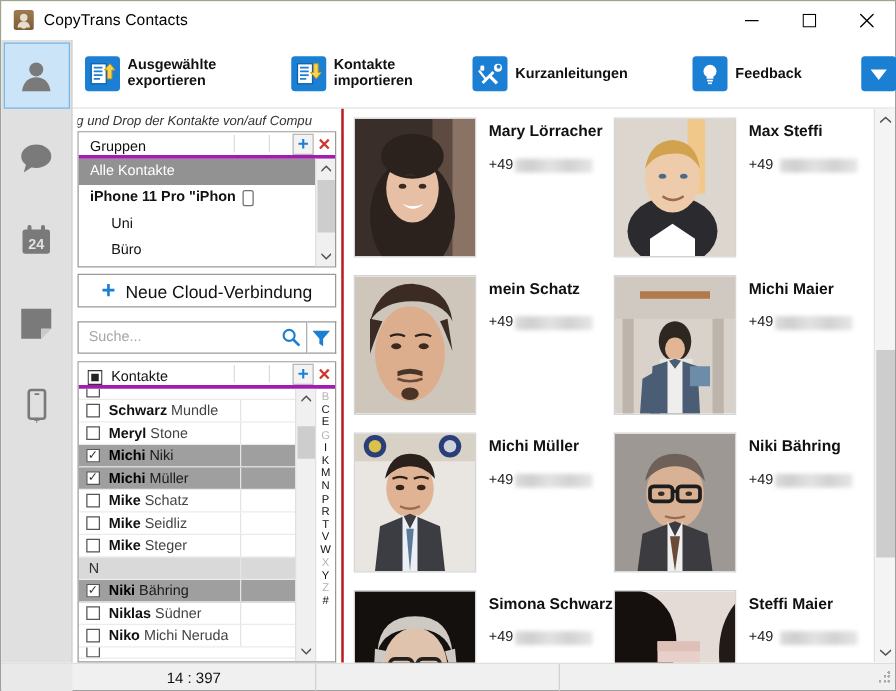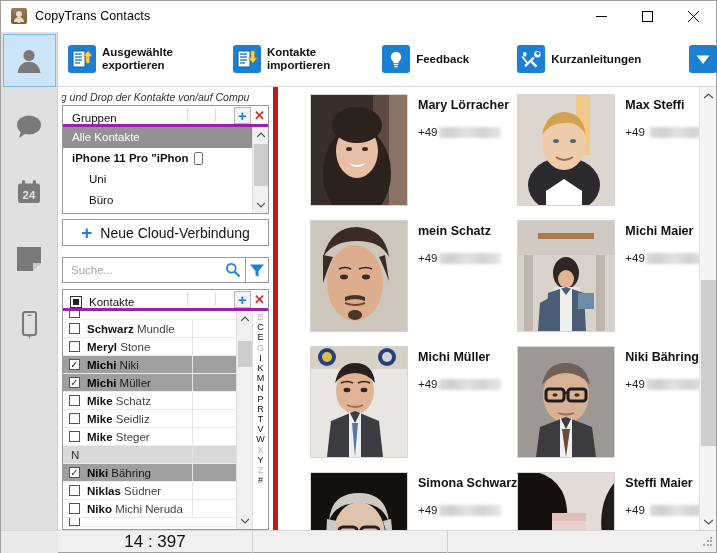--- a/index.html
+++ b/index.html
@@ -224,22 +224,22 @@
     width: 16px; background: #fff; border-left: 1px solid #e0e0e0;
     display: flex; flex-direction: column; align-items: center;
     font-size: 9px; color: #111; padding-top: 1px;
   }
   .alpha div { line-height: 10.2px; }
   .alpha div.dim { color: #b5b5b5; }
 
   
   .rightpanel {
     flex: 1; min-width: 0; position: relative;
-    background: #fff; border-left: 5px solid #b91c1c;
-    display: flex; overflow: hidden; padding-left: 24px;
+    background: #fff; border-left: 2px solid #b91c1c;
+    display: flex; overflow: hidden;
   }
   .cards {
     flex: 1; display: grid;
     grid-template-columns: 1fr 1fr;
     grid-auto-rows: 126px;
     padding: 4px 0 0 8px;
     overflow: hidden;
   }
   .card { display: flex; gap: 10px; align-items: flex-start; padding-top: 3px; }
   .thumb {
@@ -255,21 +255,21 @@
   .blur {
     display: inline-block; height: 11px; width: 62px; margin-left: 1px;
     background: linear-gradient(90deg,#dcdcdc,#cfcfcf 20%,#e2e2e2 45%,#d2d2d2 70%,#e6e6e6);
     filter: blur(1.6px); border-radius: 1px;
   }
 
   
   .statusbar {
     height: 15px; min-height: 22px;
     background: #f0f0f0; border-top: 1px solid #d7d7d7;
-    display: flex; align-items: center; font-size: 17px; color: #111;
+    display: flex; align-items: center; font-size: 12px; color: #111;
   }
   .sb-cell { height: 22px; display: flex; align-items: center; justify-content: center; }
   .sb-1 { width: 57px; background:#e9e9e9; }
   .sb-2 { width: 195px; border-right: 1px solid #d0d0d0; }
   .sb-3 { width: 195px; border-right: 1px solid #d0d0d0; }
   .sb-4 { flex: 1; }
   .grip {
     margin-left: auto; margin-right: 3px; width: 11px; height: 11px;
     background:
       radial-gradient(circle at 2px 9px, #a9a9a9 1px, transparent 1.2px),
@@ -333,45 +333,45 @@
           <line x1="4" y1="9" x2="11" y2="9" stroke="#1b7fd4" stroke-width="1.4"></line>
           <line x1="4" y1="12" x2="11" y2="12" stroke="#1b7fd4" stroke-width="1.4"></line>
           <line x1="4" y1="15" x2="9" y2="15" stroke="#1b7fd4" stroke-width="1.4"></line>
           <path d="M15 3 L15 10 L12.5 10 L17 15 L21 10 L18.5 10 L18.5 3 Z" fill="#ffd24d" stroke="#c99a10" stroke-width=".8"></path>
         </svg>
       </span>
       <span class="tb-label">Kontakte
 importieren</span>
     </div>
 
-    <div class="tb-item tb-gap-3">
-      <span class="tb-icon">
-        <svg width="20" height="20" viewBox="0 0 20 20">
-          <circle cx="10" cy="8" r="5.2" fill="#fff"></circle>
-          <rect x="7.3" y="12.5" width="5.4" height="1.5" fill="#fff"></rect>
-          <rect x="7.7" y="14.8" width="4.6" height="1.4" fill="#fff"></rect>
-          <rect x="8.4" y="17" width="3.2" height="1.3" fill="#fff"></rect>
-        </svg>
-      </span>
-      <span class="tb-label">Feedback</span>
-    </div>
-
     <div class="tb-item tb-gap-4">
       <span class="tb-icon">
         <svg width="21" height="21" viewBox="0 0 21 21">
           <path d="M3.2 16.5 L12 7.8 L13.6 9.4 L4.9 18.1 Z" fill="#fff"></path>
           <path d="M12.4 3.5 L15.8 6.9 L18.2 4.6 L17 3.4 L14.6 5.6" fill="#fff"></path>
           <rect x="11.6" y="11.2" width="2.6" height="7.6" transform="rotate(-45 12.9 15)" fill="#fff"></rect>
           <circle cx="16.4" cy="5.2" r="3.2" fill="#fff"></circle>
           <circle cx="16.9" cy="4.3" r="1.6" fill="#1b7fd4"></circle>
           <rect x="2.3" y="3.3" width="3.1" height="4.2" rx="1" fill="#fff"></rect>
           <rect x="3.1" y="6.5" width="1.7" height="9.8" fill="#fff" transform="rotate(-38 3.9 11)"></rect>
         </svg>
       </span>
       <span class="tb-label">Kurzanleitungen</span>
+    </div>
+
+    <div class="tb-item tb-gap-3">
+      <span class="tb-icon">
+        <svg width="20" height="20" viewBox="0 0 20 20">
+          <circle cx="10" cy="8" r="5.2" fill="#fff"></circle>
+          <rect x="7.3" y="12.5" width="5.4" height="1.5" fill="#fff"></rect>
+          <rect x="7.7" y="14.8" width="4.6" height="1.4" fill="#fff"></rect>
+          <rect x="8.4" y="17" width="3.2" height="1.3" fill="#fff"></rect>
+        </svg>
+      </span>
+      <span class="tb-label">Feedback</span>
     </div>
 
     <div class="tb-item tb-gap-4">
       <span class="tb-icon">
         <svg width="20" height="20" viewBox="0 0 20 20">
           <path d="M3.5 6.5 L16.5 6.5 L10 15 Z" fill="#fff"></path>
         </svg>
       </span>
 
     </div>

